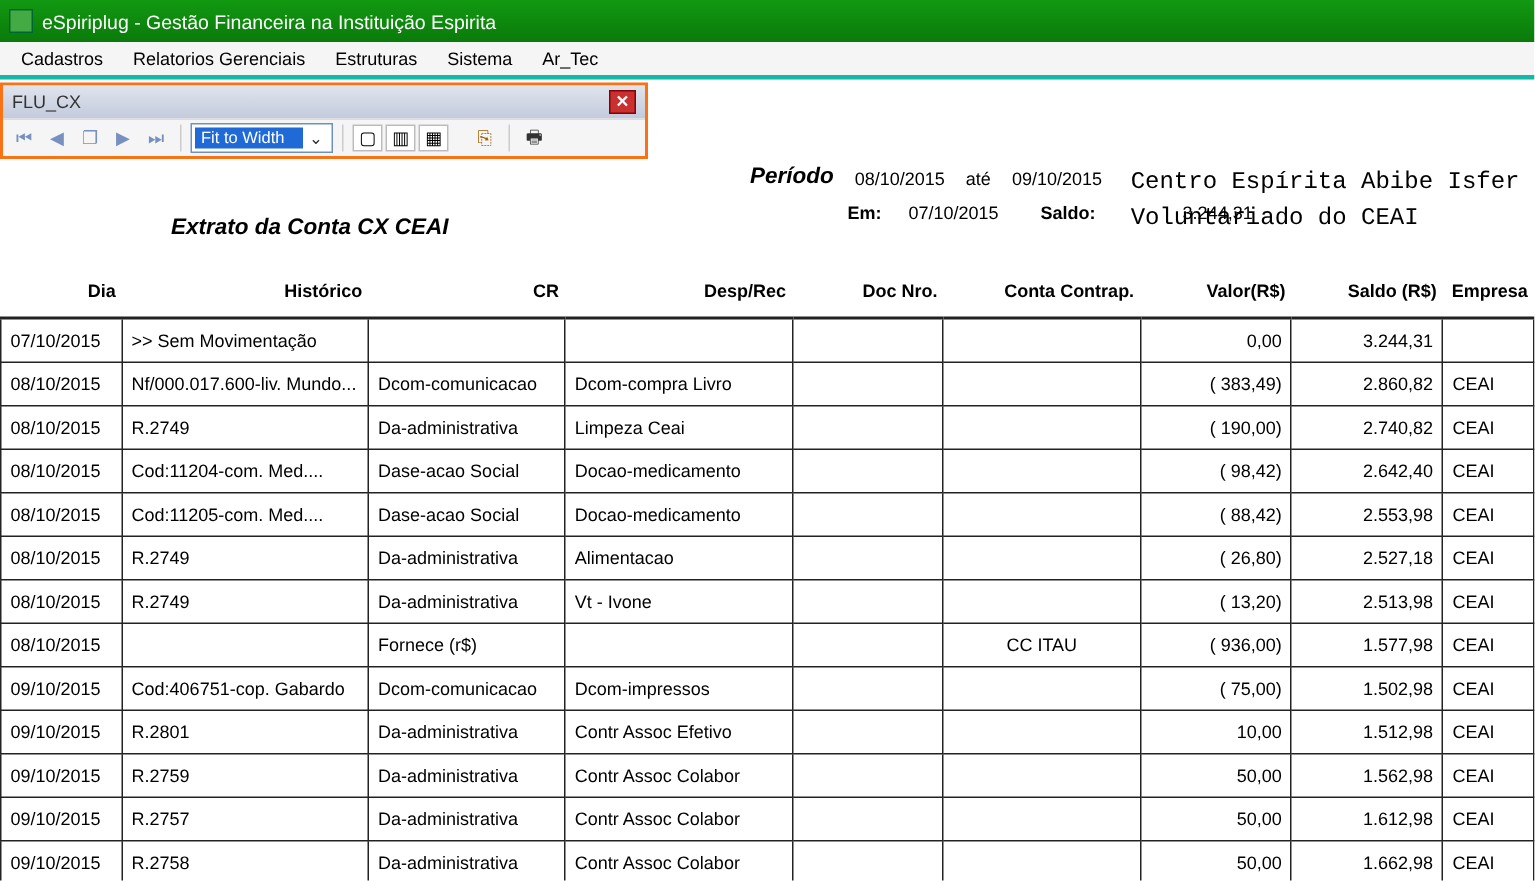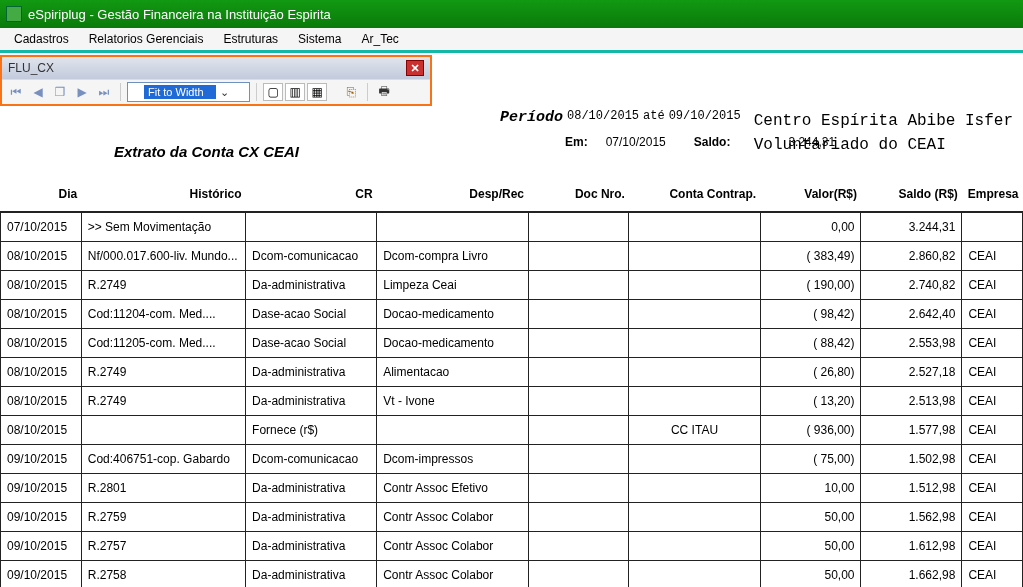--- a/index.html
+++ b/index.html
@@ -80,21 +80,21 @@
     .tb-sep {
       width: 1px; height: 18px;
       background: #ccc;
       margin: 0 4px;
     }
     .fit-select {
       border: 1px solid #7090c0;
       background: #fff;
       color: #0030a0;
       height: 20px;
-      padding: 0 16px;
+      padding: 0 2px;
       font-size: 11px;
       display: flex;
       align-items: center;
     }
     .fit-select .sel {
       background: #206ad8;
       color: #fff;
       padding: 1px 4px;
       width: 72px;
     }
@@ -118,23 +118,22 @@
       position: absolute;
       top: 36px;
       left: 70px;
       margin-left: 44px;
     }
     .head-mid {
       position: absolute;
       top: 2px;
       left: 500px;
       display: flex;
-      gap: 4px;
-      align-items: flex-start;
-      font-family: Liberation Mono, monospace;
+      gap: 14px;
+      align-items: flex-end;
     }
     .head-mid2 {
       position: absolute;
       top: 28px;
       left: 550px;
       display: flex;
       gap: 18px;
       align-items: center;
       padding-left: 15px;
     }

